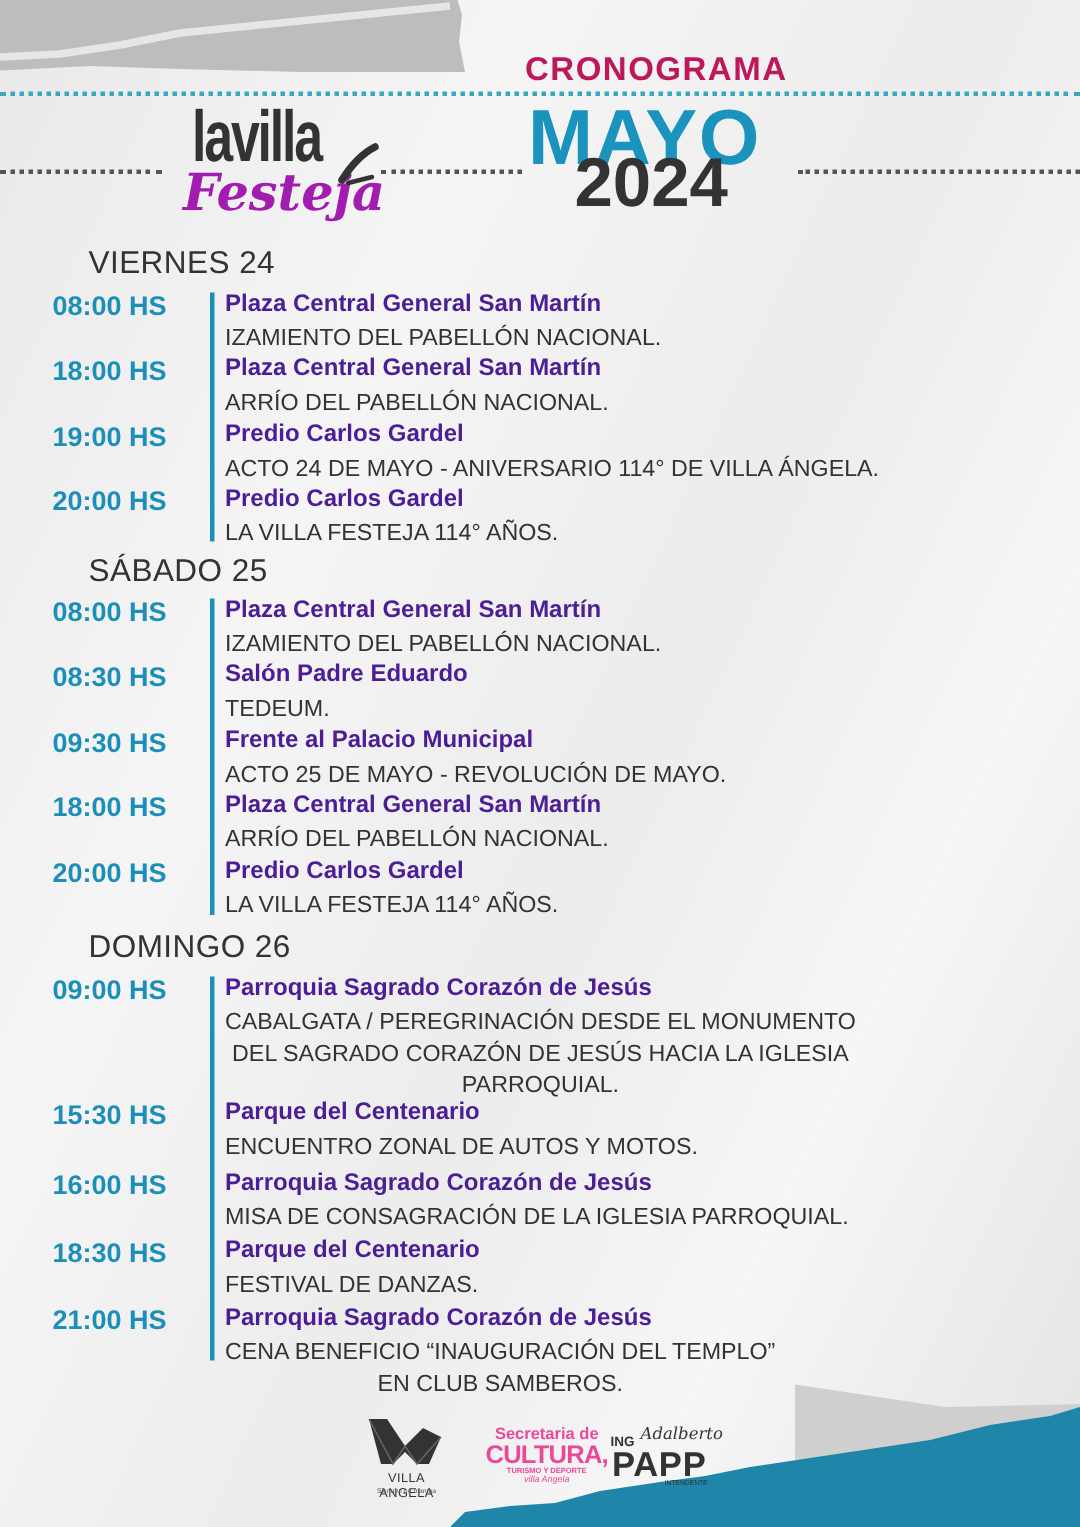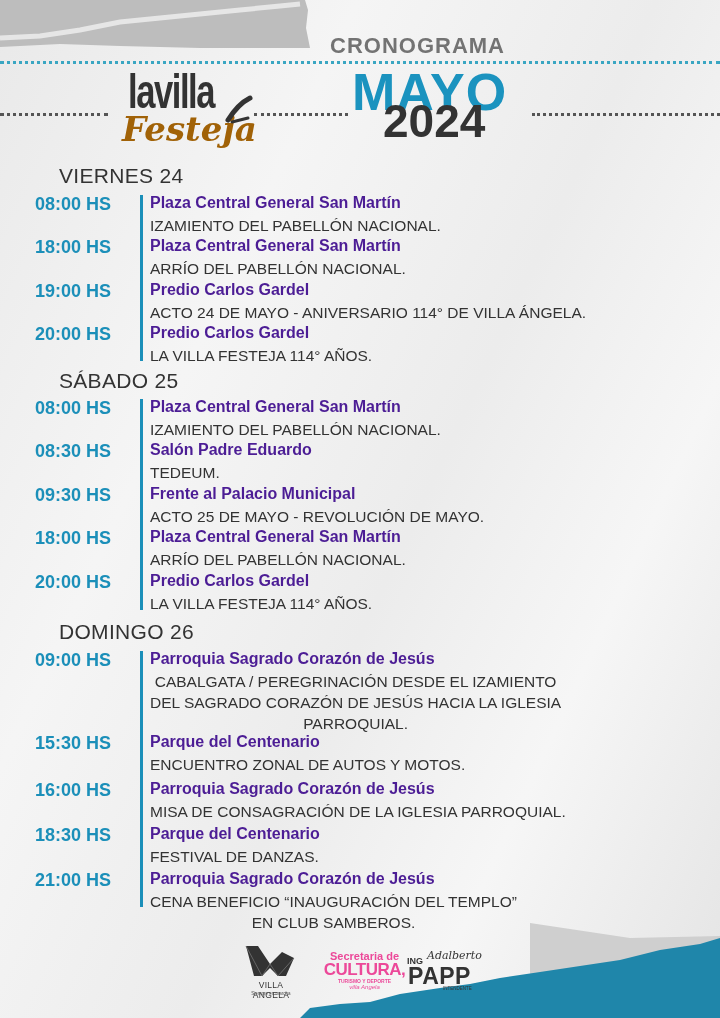--- a/index.html
+++ b/index.html
@@ -4,26 +4,26 @@
 <style>
   html,body{margin:0;padding:0;}
   body{width:720px;height:1018px;overflow:hidden;position:relative;
     background:linear-gradient(115deg,#e9e9e9 0%,#f5f5f5 30%,#ececec 55%,#f6f6f6 75%,#e4e4e4 100%);
     font-family:"Liberation Sans",sans-serif;color:#333;}
   .torn-top{position:absolute;left:0;top:0;width:312px;height:50px;}
   .torn-bottom{position:absolute;right:0;bottom:0;width:420px;height:110px;}
   .dots{position:absolute;height:0;border-top:3px dotted;}
   .dots.blue{border-color:#3aa6c2;}
   .dots.dark{border-color:#555;}
-  .title-crono{position:absolute;left:330px;top:33px;font-size:22px;font-weight:900;letter-spacing:1px;color:#737373;}
+  .title-crono{position:absolute;left:350px;top:33px;font-size:22px;font-weight:900;letter-spacing:1px;color:#be185d;}
   .title-mayo{position:absolute;left:352px;top:66px;font-size:52px;font-weight:900;color:#1b93bf;letter-spacing:1px;line-height:1;}
   .title-year{position:absolute;left:383px;top:98px;font-size:46px;font-weight:900;color:#333;line-height:1;}
   .logo{position:absolute;left:112px;top:68px;width:150px;height:90px;}
   .logo .la{position:absolute;left:16px;top:0;font-family:"Liberation Sans Narrow","Liberation Sans",sans-serif;font-weight:900;font-size:48px;color:#333;letter-spacing:-2px;transform:scaleX(0.72);transform-origin:left top;line-height:1;}
-  .logo .fe{position:absolute;left:10px;top:44px;font-family:"DejaVu Serif",serif;font-style:italic;font-weight:bold;font-size:34px;color:#a16207;line-height:1;text-align:right;}
+  .logo .fe{position:absolute;left:10px;top:44px;font-family:"DejaVu Serif",serif;font-style:italic;font-weight:bold;font-size:34px;color:#a21caf;line-height:1;text-align:right;}
   .day{position:absolute;left:35px;font-size:21px;font-weight:400;color:#333;letter-spacing:0.3px;margin-left:24px;}
   .event{position:absolute;left:35px;width:660px;}
   .event .time{position:absolute;left:0;top:0;font-size:18px;font-weight:900;color:#1b8fb9;white-space:nowrap;}
   .event .place{position:absolute;left:115px;top:0;font-size:16px;font-weight:bold;color:#4c1d95;white-space:nowrap;}
   .event .desc{position:absolute;left:115px;top:21px;font-size:15.5px;color:#333;line-height:21px;white-space:nowrap;text-align:center;}
   .vline{position:absolute;left:140px;width:3px;background:#1b8fb9;}
   .footer-logos{position:absolute;left:240px;top:942px;width:250px;height:60px;}
   .va{position:absolute;left:0;top:0;width:60px;height:60px;text-align:center;}
   .va .name{position:absolute;left:0;top:38px;width:62px;font-size:8.5px;color:#333;letter-spacing:0.3px;}
   .va .tag{position:absolute;left:0;top:49px;width:62px;font-size:4.5px;color:#555;}
@@ -119,21 +119,21 @@
   <div class="place">Predio Carlos Gardel</div>
   <div class="desc">LA VILLA FESTEJA 114° AÑOS.</div>
 </div>
 
 <div class="day" style="top:620px;">DOMINGO 26</div>
 <div class="vline" style="top:651px;height:256px;"></div>
 <div class="event" style="top:650px;">
   <div class="time">09:00 HS</div>
   <div class="place">Parroquia Sagrado Corazón de Jesús</div>
   <div class="desc">
-    <div>CABALGATA / PEREGRINACIÓN DESDE EL IZAMIENTO</div>
+    <div>CABALGATA / PEREGRINACIÓN DESDE EL MONUMENTO</div>
     <div>DEL SAGRADO CORAZÓN DE JESÚS HACIA LA IGLESIA</div>
     <div>PARROQUIAL.</div>
   </div>
 </div>
 <div class="event" style="top:733px;">
   <div class="time">15:30 HS</div>
   <div class="place">Parque del Centenario</div>
   <div class="desc">ENCUENTRO ZONAL DE AUTOS Y MOTOS.</div>
 </div>
 <div class="event" style="top:780px;">

